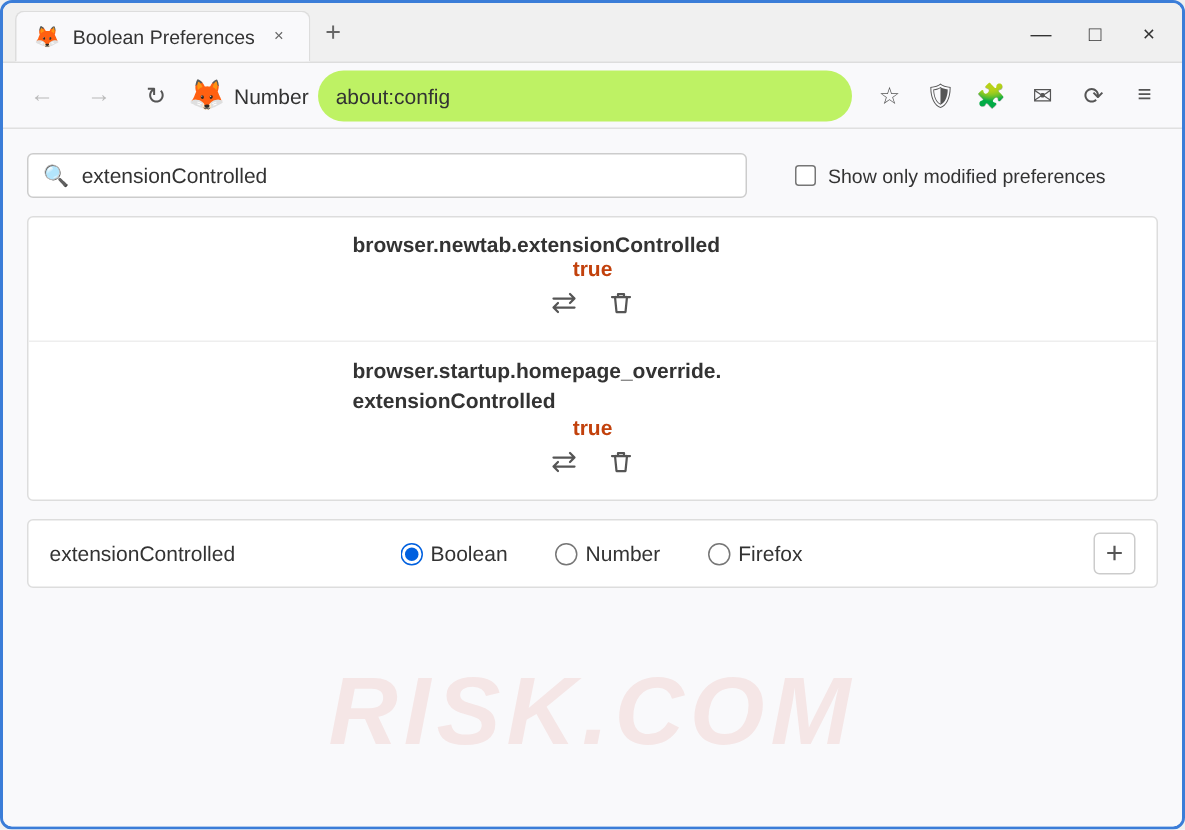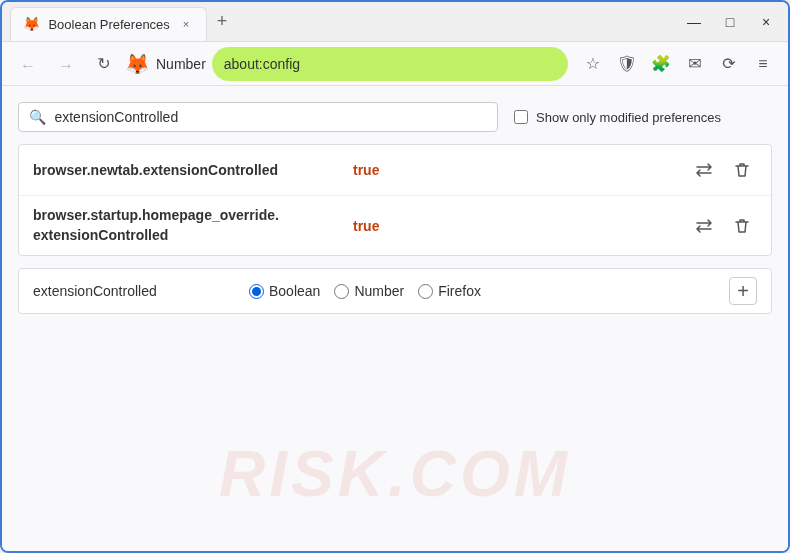--- a/index.html
+++ b/index.html
@@ -228,20 +228,21 @@
     }
 
     .checkbox-label {
       display: flex;
       align-items: center;
       gap: 8px;
       font-size: 13px;
       color: #333;
       cursor: pointer;
       white-space: nowrap;
+      margin-left: 16px;
     }
 
     .checkbox-label input[type="checkbox"] {
       width: 14px;
       height: 14px;
       cursor: pointer;
     }
 
     
     .results-table {
@@ -251,20 +252,21 @@
       overflow: hidden;
       margin-bottom: 12px;
     }
 
     .result-row {
       display: flex;
       align-items: center;
       padding: 10px 14px;
       border-bottom: 1px solid #eee;
       min-height: 46px;
+      flex-direction: column;
     }
 
     .result-row:last-child {
       border-bottom: none;
     }
 
     .pref-name {
       font-size: 14px;
       font-weight: 700;
       color: #333;
@@ -323,20 +325,21 @@
       flex: 1;
     }
 
     .radio-option {
       display: flex;
       align-items: center;
       gap: 5px;
       font-size: 14px;
       color: #333;
       cursor: pointer;
+      margin-left: 18px;
     }
 
     .radio-option input[type="radio"] {
       accent-color: #0060df;
       width: 15px;
       height: 15px;
       cursor: pointer;
     }
 
     .add-btn {

